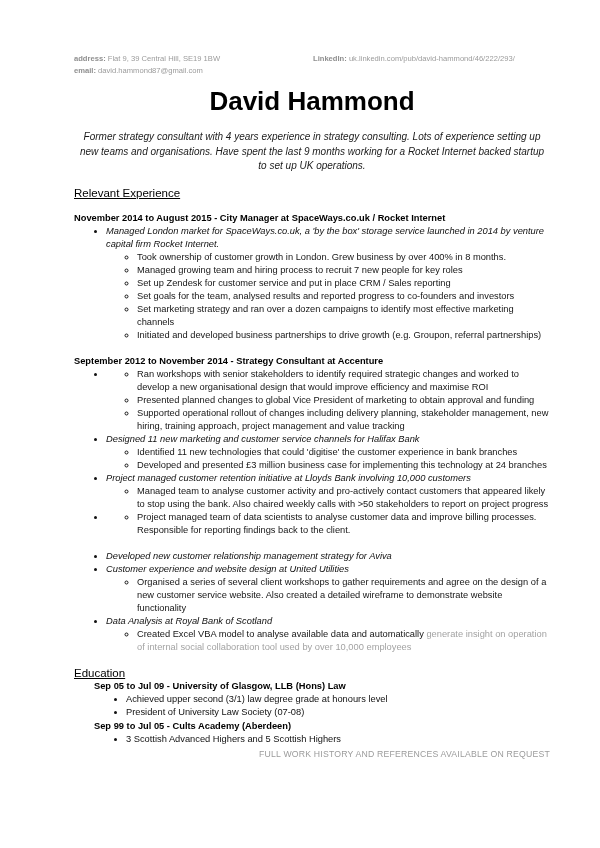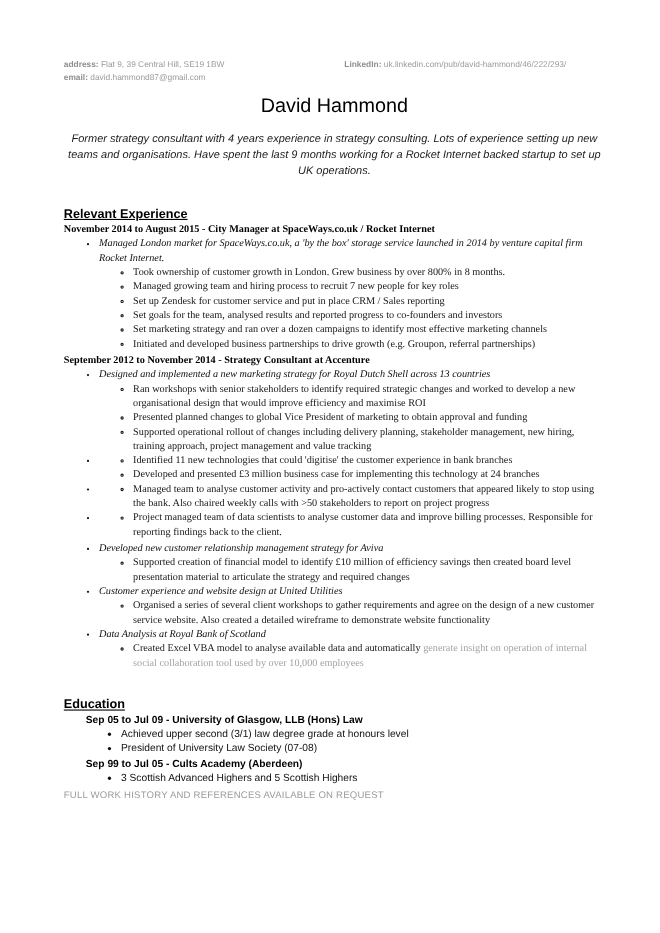--- a/index.html
+++ b/index.html
@@ -3,47 +3,47 @@
 <meta charset="utf-8">
 <style>
   html, body { margin: 0; padding: 0; }
   body {
     width: 600px; height: 848px;
     background: #ffffff;
     font-family: "Liberation Sans", sans-serif;
     color: #000;
     overflow: hidden;
   }
-  .page { padding: 53px 50px 0 58px; box-sizing: border-box; }
+  .page { padding: 53px 50px 0 74px; box-sizing: border-box; }
 
   
   .contact { display: flex; font-size: 7.6px; line-height: 11.5px; color: #9b9b9b; }
   .contact-left { flex: 1; }
   .contact-right { width: 237px; }
   .contact .lbl { font-weight: bold; color: #8f8f8f; }
 
   
-  .name { text-align: center; font-size: 18px; font-weight: normal; margin-top: 10px; color: #000; }
+  .name { text-align: center; font-size: 26px; font-weight: bold; margin-top: 10px; color: #000; }
   .summary { text-align: center; font-style: italic; font-size: 10px; line-height: 14.5px; margin-top: 13px; color: #1a1a1a; padding: 0 2px; }
 
   
-  .section-title { font-size: 11.5px; font-weight: bold; text-decoration: underline; margin-top: 25px; color: #000; }
-  .job { margin-top: 2px; font-family: Liberation Serif, serif; }
+  .section-title { font-size: 11.5px; font-weight: normal; text-decoration: underline; margin-top: 13px; color: #000; }
+  .job { margin-top: 13px; }
   .edu-school { margin-top: 1px; margin-left: 20px; }
   .job-heading { font-size: 9.3px; font-weight: bold; line-height: 13px; color: #000; }
 
   ul.l1 { list-style: disc outside; margin: 0; padding-left: 32px; }
   ul.l1 > li { font-size: 9.3px; line-height: 13px; font-style: italic; color: #111; }
   ul.l2 { list-style: circle outside; margin: 0; padding-left: 31px; }
   ul.l2 > li { font-style: normal; color: #161616; }
   ul.l1.plain > li { font-style: normal; }
 
   .gray { color: #a3a3a3; }
 
-  .footer { text-align: left; color: #9b9b9b; font-size: 8.7px; line-height: 13px; margin-top: 2px; letter-spacing: 0.2px; }
+  .footer { text-align: right; color: #9b9b9b; font-size: 8.7px; line-height: 13px; margin-top: 2px; letter-spacing: 0.2px; }
 </style>
 </head>
 <body>
 
 <div class="page">
 
   <div class="contact">
     <div class="contact-left">
       <div>
         <span class="lbl">address:</span>
@@ -67,68 +67,66 @@
   <div class="summary">Former strategy consultant with 4 years experience in strategy consulting. Lots of experience setting up new teams and organisations. Have spent the last 9 months working for a Rocket Internet backed startup to set up UK operations.</div>
 
   <div class="section-title">Relevant Experience</div>
 
   <div class="job">
     <div class="job-heading">November 2014 to August 2015 - City Manager at SpaceWays.co.uk / Rocket Internet</div>
     <ul class="l1">
       <li>
         <span>Managed London market for SpaceWays.co.uk, a 'by the box' storage service launched in 2014 by venture capital firm Rocket Internet.</span>
         <ul class="l2">
-          <li>Took ownership of customer growth in London. Grew business by over 800% in 8 months.</li>
+          <li>Took ownership of customer growth in London. Grew business by over 400% in 8 months.</li>
           <li>Managed growing team and hiring process to recruit 7 new people for key roles</li>
           <li>Set up Zendesk for customer service and put in place CRM / Sales reporting</li>
           <li>Set goals for the team, analysed results and reported progress to co-founders and investors</li>
           <li>Set marketing strategy and ran over a dozen campaigns to identify most effective marketing channels</li>
           <li>Initiated and developed business partnerships to drive growth (e.g. Groupon, referral partnerships)</li>
         </ul>
       </li>
     </ul>
   </div>
 
   <div class="job">
     <div class="job-heading">September 2012 to November 2014 - Strategy Consultant at Accenture</div>
     <ul class="l1">
       <li>
-        <span>Designed and implemented a new marketing strategy for Royal Dutch Shell across 13 countries</span>
         <ul class="l2">
           <li>Ran workshops with senior stakeholders to identify required strategic changes and worked to develop a new organisational design that would improve efficiency and maximise ROI</li>
           <li>Presented planned changes to global Vice President of marketing to obtain approval and funding</li>
           <li>Supported operational rollout of changes including delivery planning, stakeholder management, new hiring, training approach, project management and value tracking</li>
         </ul>
       </li>
       <li>
+        <span>Designed 11 new marketing and customer service channels for Halifax Bank</span>
         <ul class="l2">
           <li>Identified 11 new technologies that could 'digitise' the customer experience in bank branches</li>
           <li>Developed and presented £3 million business case for implementing this technology at 24 branches</li>
         </ul>
       </li>
       <li>
+        <span>Project managed customer retention initiative at Lloyds Bank involving 10,000 customers</span>
         <ul class="l2">
           <li>Managed team to analyse customer activity and pro-actively contact customers that appeared likely to stop using the bank. Also chaired weekly calls with &gt;50 stakeholders to report on project progress</li>
         </ul>
       </li>
       <li>
         <ul class="l2">
           <li>Project managed team of data scientists to analyse customer data and improve billing processes. Responsible for reporting findings back to the client.</li>
         </ul>
       </li>
     </ul>
   </div>
 
   <div class="job">
     <ul class="l1">
       <li>
         <span>Developed new customer relationship management strategy for Aviva</span>
-        <ul class="l2">
-          <li>Supported creation of financial model to identify £10 million of efficiency savings then created board level presentation material to articulate the strategy and required changes</li>
-        </ul>
       </li>
       <li>
         <span>Customer experience and website design at United Utilities</span>
         <ul class="l2">
           <li>Organised a series of several client workshops to gather requirements and agree on the design of a new customer service website. Also created a detailed wireframe to demonstrate website functionality</li>
         </ul>
       </li>
       <li>
         <span>Data Analysis at Royal Bank of Scotland</span>
         <ul class="l2">

